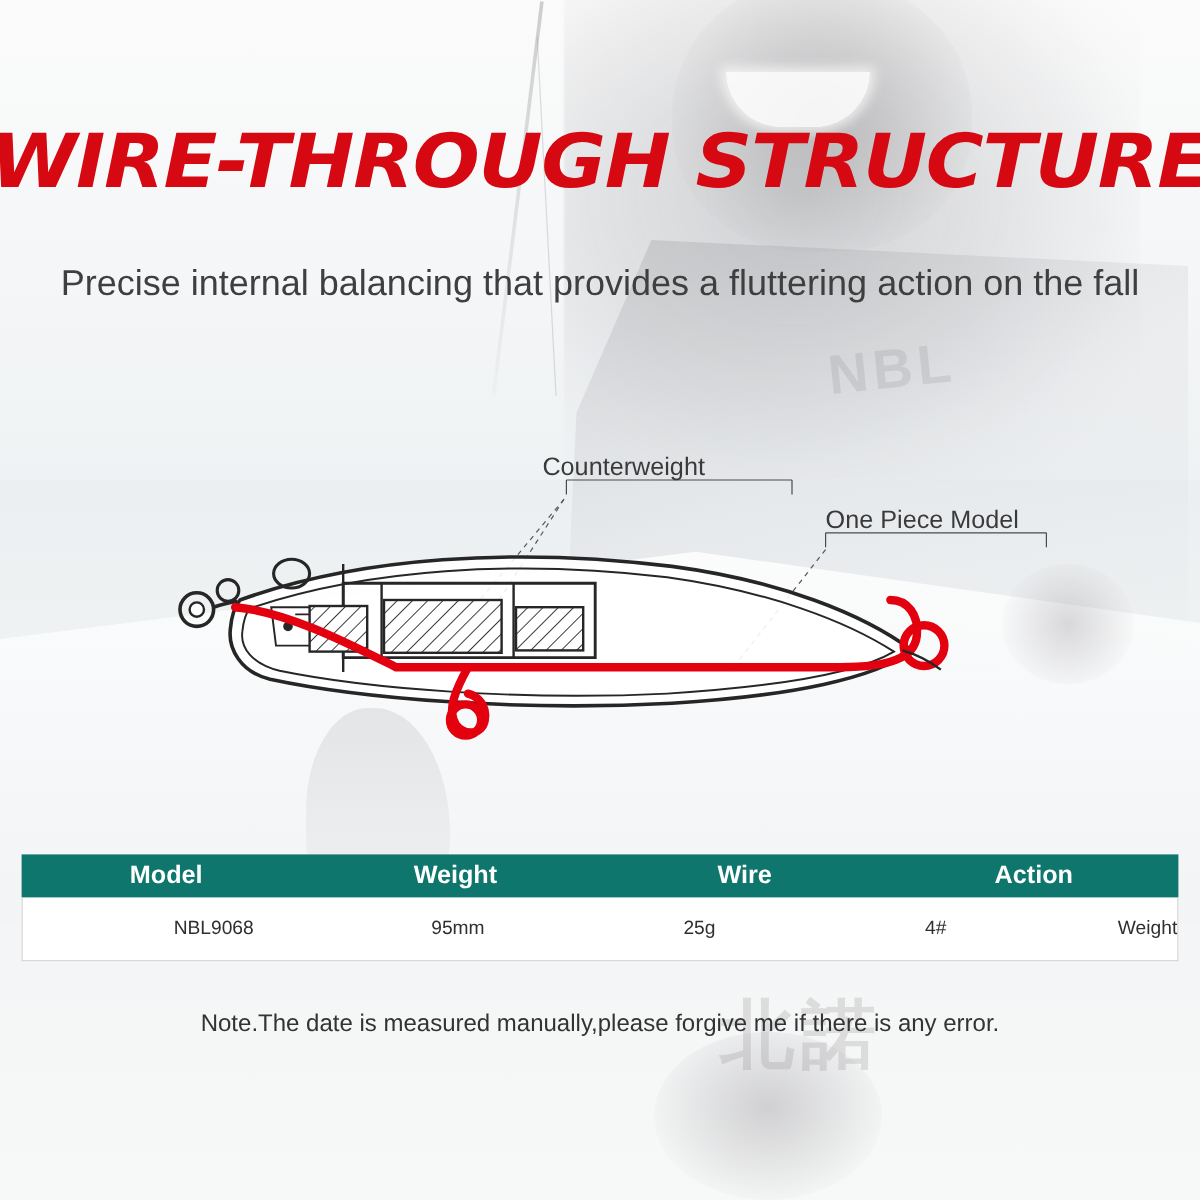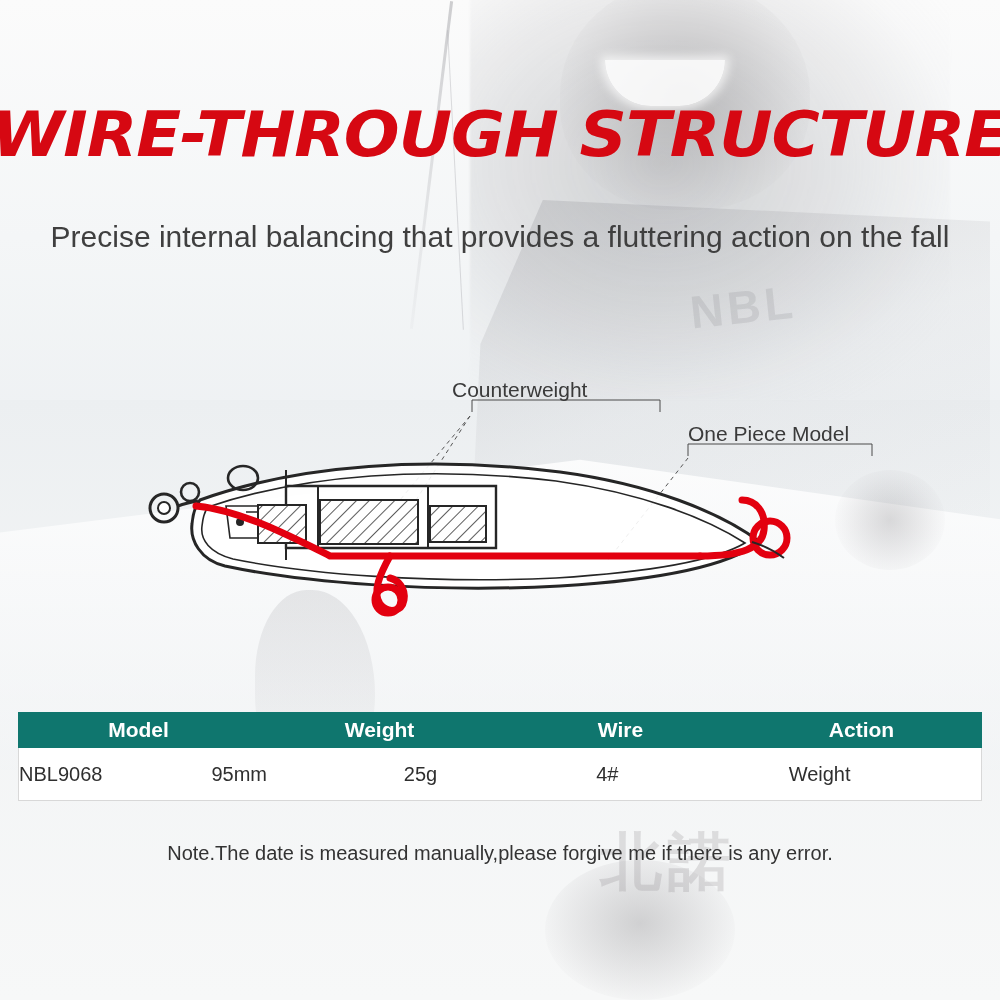--- a/index.html
+++ b/index.html
@@ -207,23 +207,23 @@
     display: flex;
     height: 52px;
     align-items: center;
     background: #ffffff;
     border-left: 1px solid #d8d8d8;
     border-right: 1px solid #d8d8d8;
     border-bottom: 1px solid #d8d8d8;
   }
   .spec-row div {
     flex: 1;
-    text-align: left;
+    text-align: right;
     color: #2f2f2f;
-    font-size: 20px;
+    font-size: 16px;
     font-family: "Liberation Sans", sans-serif;
   }
 
   .note {
     position: absolute;
     left: 0; top: 842px;
     width: 1000px;
     text-align: center;
     color: #333333;
     font-size: 20px;

